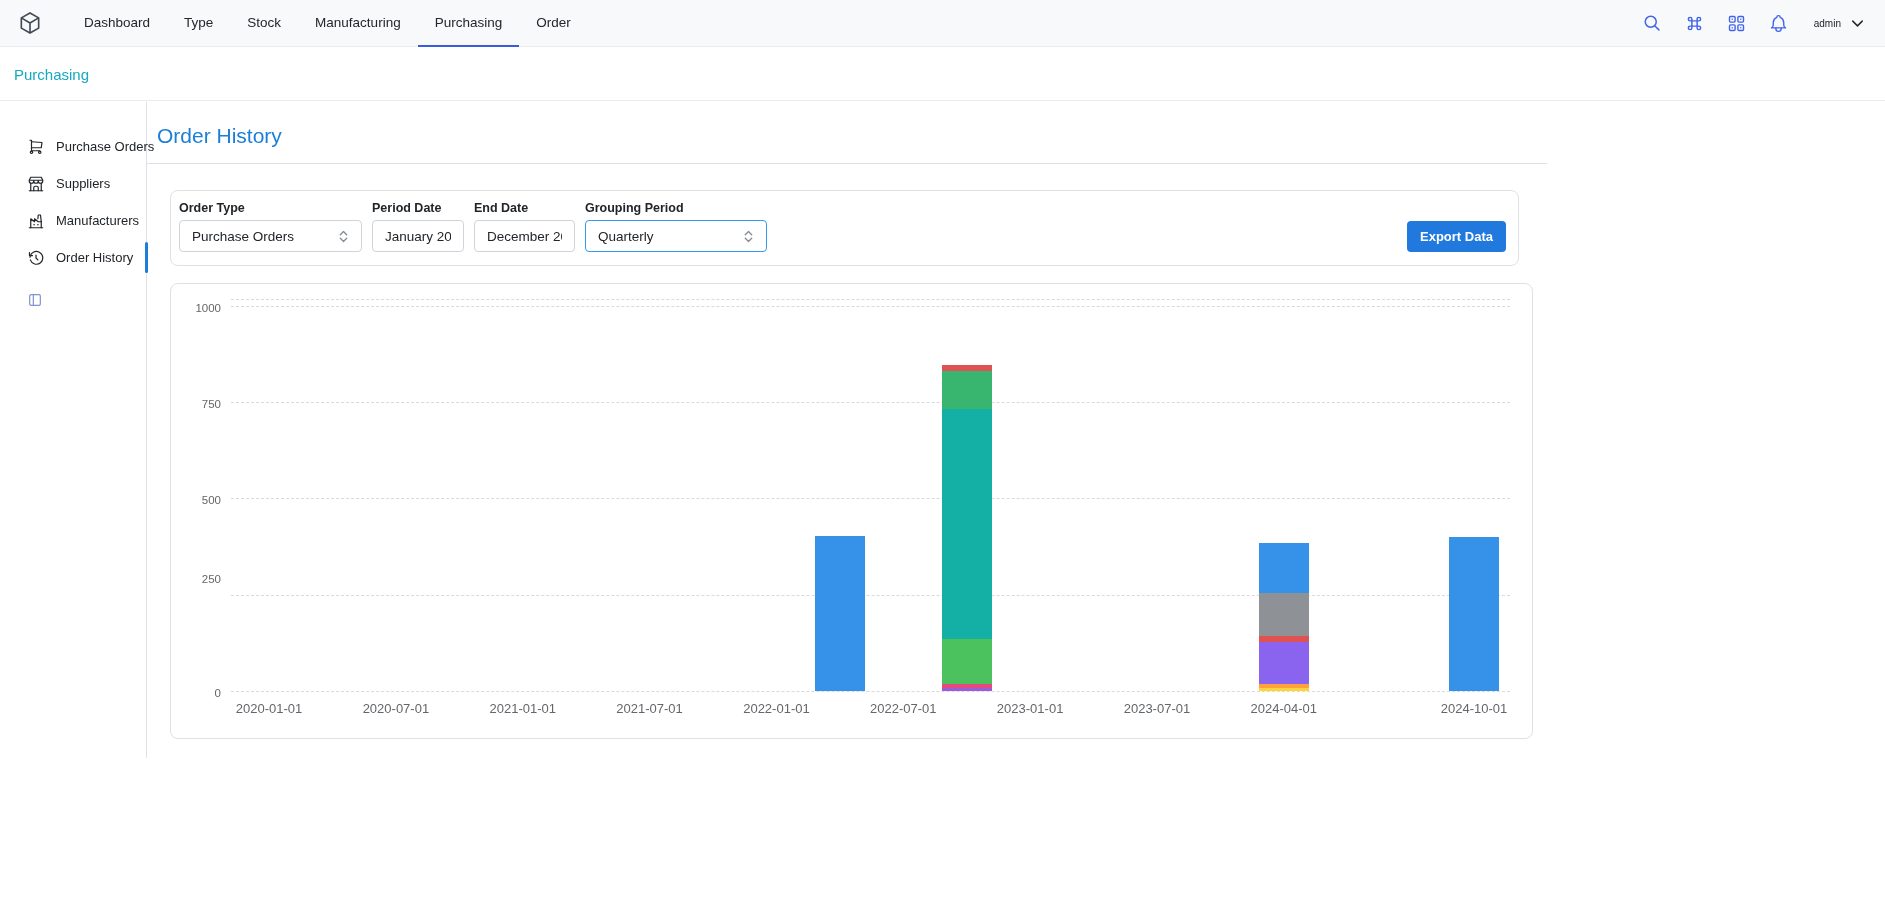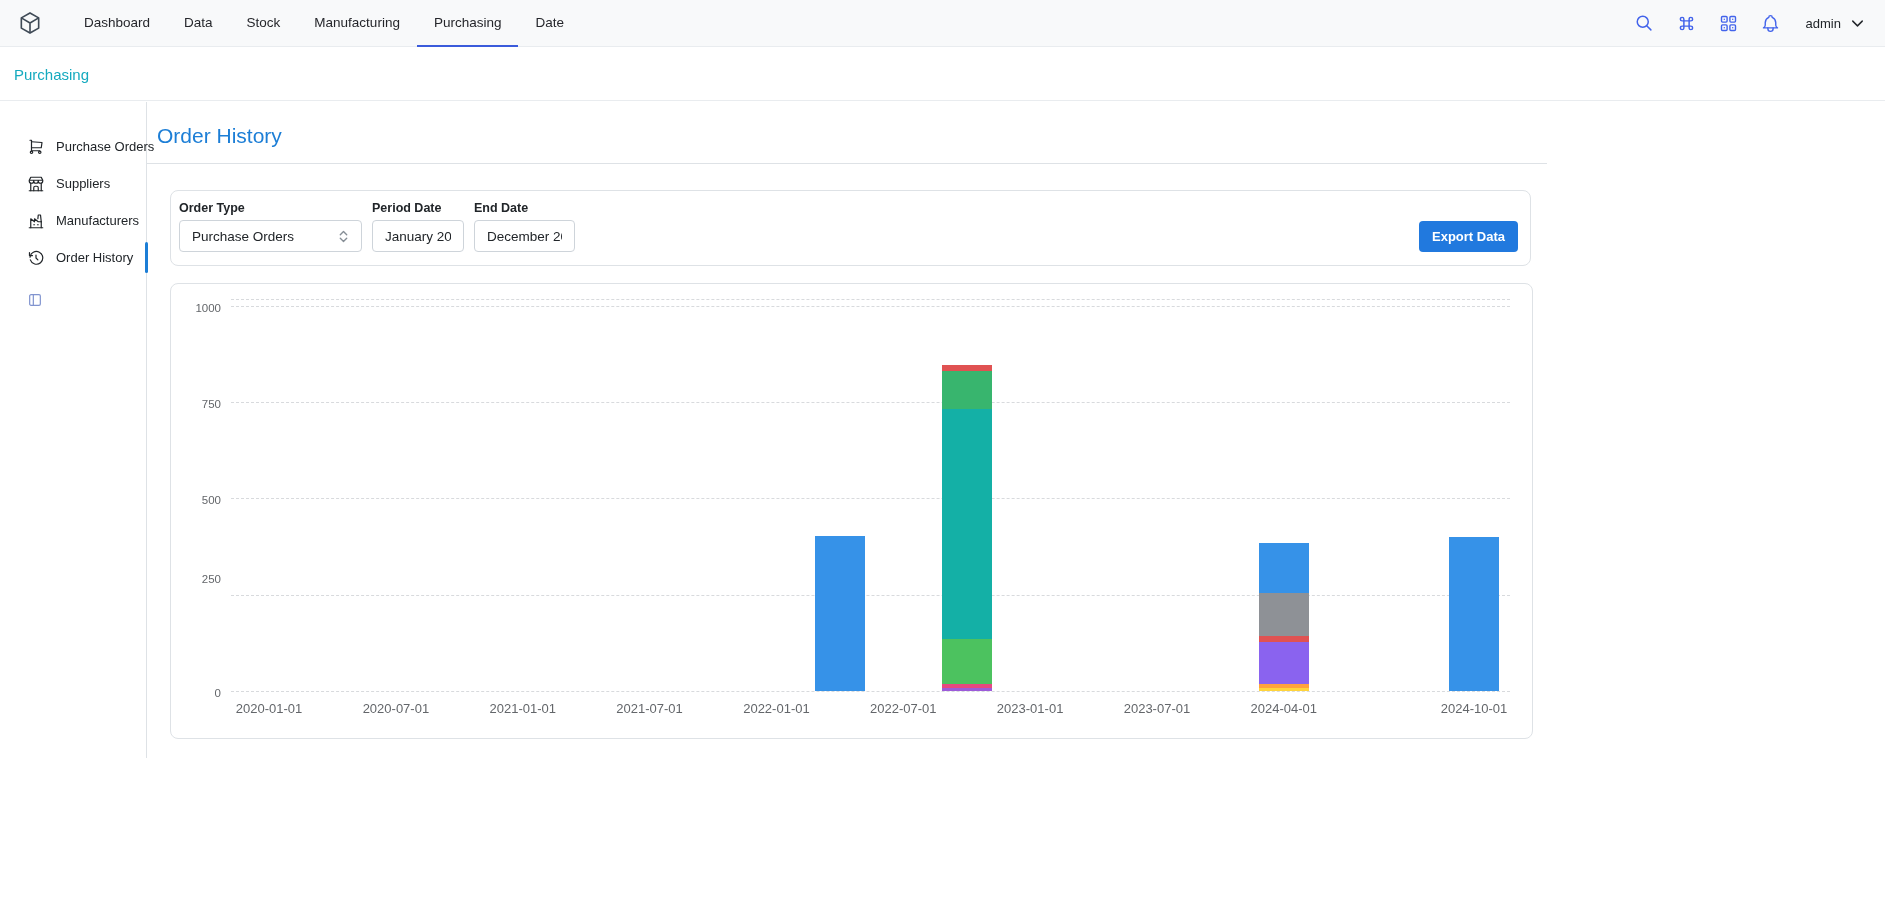--- a/index.html
+++ b/index.html
@@ -19,21 +19,21 @@
   .logo { margin-left:17px; cursor:pointer; }
   .tabs { margin-left:24px; display:flex; height:47px; align-items:stretch; }
   .tab {
     display:flex; align-items:center; padding:12px 17px; font-size:13.5px;
     color:#25262b; border-bottom:2px solid transparent; cursor:pointer;
   }
   .tab.active { border-bottom-color:#3b5bdb; }
   .nav-right { margin-left:auto; margin-right:18px; display:flex; align-items:center; gap:21px; }
   .nav-icon { color:#4263eb; cursor:pointer; display:flex; align-items:center; }
   .user-menu { display:flex; align-items:center; gap:7px; cursor:pointer; margin-left:4px; }
-  .user-name { font-size:13px; color:#212529; }
+  .user-name { font-size:10px; color:#212529; }
 
   
   .breadcrumb-bar {
     position:absolute; top:48px; left:0; right:0; height:53px;
     border-bottom:1px solid #e9ecef; display:flex; align-items:center; padding-left:14px;
     background:#fff;
   }
   .breadcrumb-link { font-size:15px; color:#15aabf; cursor:pointer; }
 
   
@@ -52,21 +52,21 @@
   }
   .collapse-btn { margin:16px 0 0 27px; color:#8194cf; cursor:pointer; width:16px; }
 
   
   .main { position:absolute; left:147px; top:102px; width:1400px; }
   .page-title { margin:20px 0 0 10px; font-size:21px; line-height:28px; color:#1c7ed6; font-weight:400; }
   .title-divider { margin-top:13px; border-top:1px solid #dee2e6; height:0; }
 
   
   .filter-card {
-    margin:26px 16px 0 23px; border:1px solid #dee2e6; border-radius:8px;
+    margin:26px 28px 0 23px; border:1px solid #dee2e6; border-radius:8px;
     padding:10px 12px 13px 8px; display:flex; align-items:flex-end; gap:10px; background:#fff;
   }
   .field { display:flex; flex-direction:column; }
   .field-label { font-size:12.5px; font-weight:700; color:#212529; margin-bottom:5px; }
   .control {
     height:32px; border:1px solid #ced4da; border-radius:4px; background:#fff;
     font-size:13.5px; color:#212529; padding:0 12px; display:flex; align-items:center;
     font-family:"Liberation Sans", sans-serif;
   }
   .select { justify-content:space-between; cursor:pointer; }
@@ -107,25 +107,25 @@
 
 <header class="navbar">
   <div class="logo">
     <svg width="26" height="26" viewBox="0 0 24 24" fill="none" stroke="#3f4a56" stroke-width="1.5" stroke-linejoin="round">
       <path d="M12 2.7l8 4.6v9.4l-8 4.6l-8-4.6V7.3z"></path>
       <path d="M12 12l8-4.7M12 12L4 7.3M12 12v9.3"></path>
     </svg>
   </div>
   <nav class="tabs">
     <div class="tab">Dashboard</div>
-    <div class="tab">Data</div>
+    <div class="tab">Type</div>
     <div class="tab">Stock</div>
     <div class="tab">Manufacturing</div>
     <div class="tab active">Purchasing</div>
-    <div class="tab">Date</div>
+    <div class="tab">Order</div>
   </nav>
   <div class="nav-right">
     <span class="nav-icon">
       <svg width="21" height="21" viewBox="0 0 24 24" fill="none" stroke="currentColor" stroke-width="1.7" stroke-linecap="round">
         <circle cx="10" cy="10" r="6.3"></circle>
           <line x1="14.8" y1="14.8" x2="19.3" y2="19.3"></line>
       </svg>
     </span>
     <span class="nav-icon">
       <svg width="21" height="21" viewBox="0 0 24 24" fill="none" stroke="currentColor" stroke-width="1.7" stroke-linecap="round" stroke-linejoin="round">
@@ -235,20 +235,32 @@
         </span>
       </div>
     </div>
     <div class="field">
       <div class="field-label">Period Date</div>
       <input class="control w-start" value="January 2020" style="">
     </div>
     <div class="field">
       <div class="field-label">End Date</div>
       <input class="control w-end" value="December 2024" style="">
+    </div>
+    <div class="field">
+      <div class="field-label">Grouping Period</div>
+      <div class="control select w-grouping" role="button">
+        <span>Quarterly</span>
+        <span class="chev">
+          <svg width="11" height="15" viewBox="0 0 12 16" fill="none" stroke="currentColor" stroke-width="1.5" stroke-linecap="round" stroke-linejoin="round">
+            <path d="M2.5 6L6 2.5L9.5 6"></path>
+              <path d="M2.5 10L6 13.5L9.5 10"></path>
+          </svg>
+        </span>
+      </div>
     </div>
     <button class="export-btn">Export Data</button>
   </section>
 
   <section class="chart-card">
     <div class="chart-inner">
       <div class="y-gutter" id="y-gutter">
           <div class="ytick" style="bottom: -7px;">0</div>
           <div class="ytick" style="bottom: 107px;">250</div>
           <div class="ytick" style="bottom: 185.647px; margin-left: 19px;">500</div>

